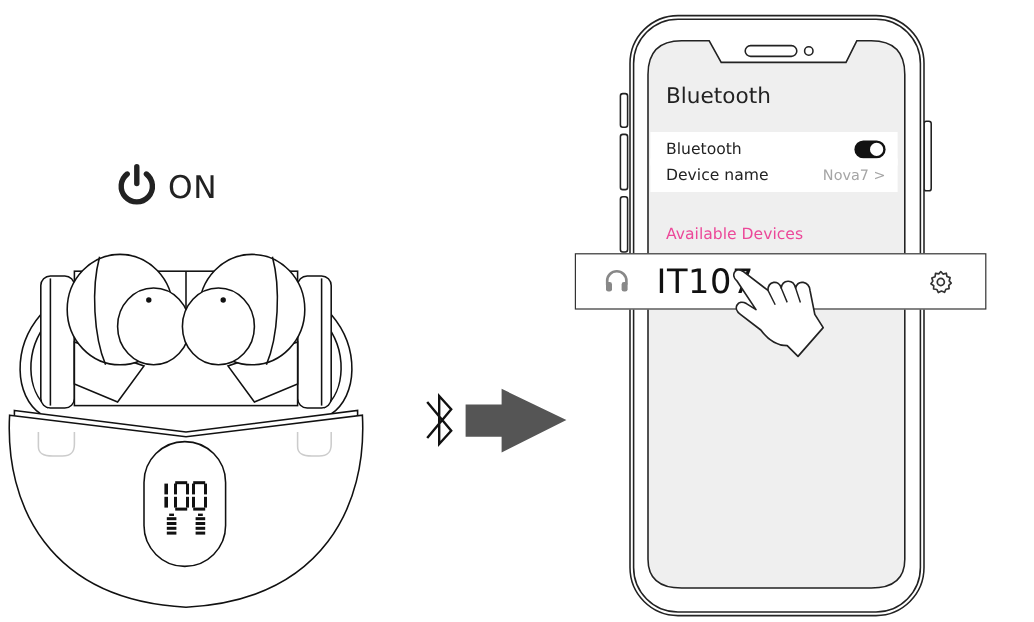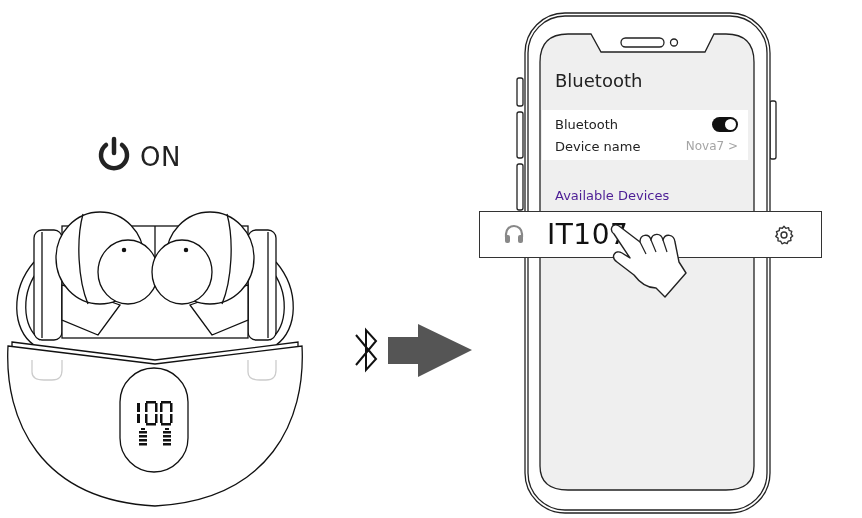--- a/index.html
+++ b/index.html
@@ -11,21 +11,21 @@
   .power-wrap { left:96px; top:136px; display:flex; align-items:flex-end; gap:8px; }
   .power-label { font-size:26px; color:#222; font-family:"DejaVu Sans", sans-serif; letter-spacing:0.5px; }
 
   
   .screen-title { left:555px; top:70px; font-size:18px; color:#222; font-family:"DejaVu Sans", sans-serif; }
   .row { left:542px; width:206px; height:28px; background:#fff; display:flex; align-items:center; justify-content:space-between; box-sizing:border-box; padding:0 10px 0 13px; }
   .row-label { font-size:13px; color:#222; font-family:"DejaVu Sans", sans-serif; }
   .row-value { font-size:12px; color:#a5a5a5; font-family:"DejaVu Sans", sans-serif; }
   .toggle { width:26px; height:15px; border-radius:8px; background:#111; position:relative; }
   .toggle::after { content:""; position:absolute; right:2px; top:2px; width:11px; height:11px; border-radius:50%; background:#fff; }
-  .section-label { left:555px; top:188px; font-size:13px; color:#4c1d95; font-family:"DejaVu Sans", sans-serif; }
+  .section-label { left:555px; top:188px; font-size:13px; color:#ec4899; font-family:"DejaVu Sans", sans-serif; }
 
   .device-row { left:479px; top:211px; width:343px; height:47px; background:#fff; border:1.5px solid #333; box-sizing:border-box; display:flex; align-items:center; }
   .device-name { position:absolute; left:67px; top:6px; font-size:28px; color:#111; font-family:"DejaVu Sans", sans-serif; letter-spacing:0.5px; }
 </style>
 </head>
 <body>
 
 <svg class="abs" style="left:0;top:200px" width="310" height="318" viewBox="0 200 310 318">
   <g fill="none" stroke="#111" stroke-width="1.3">
 

